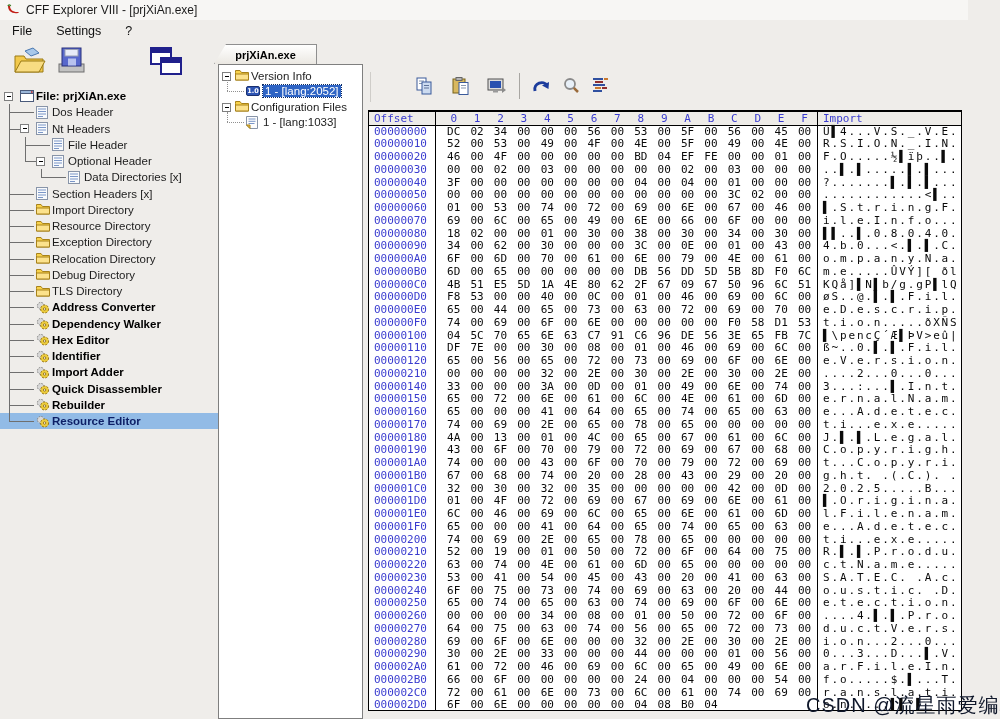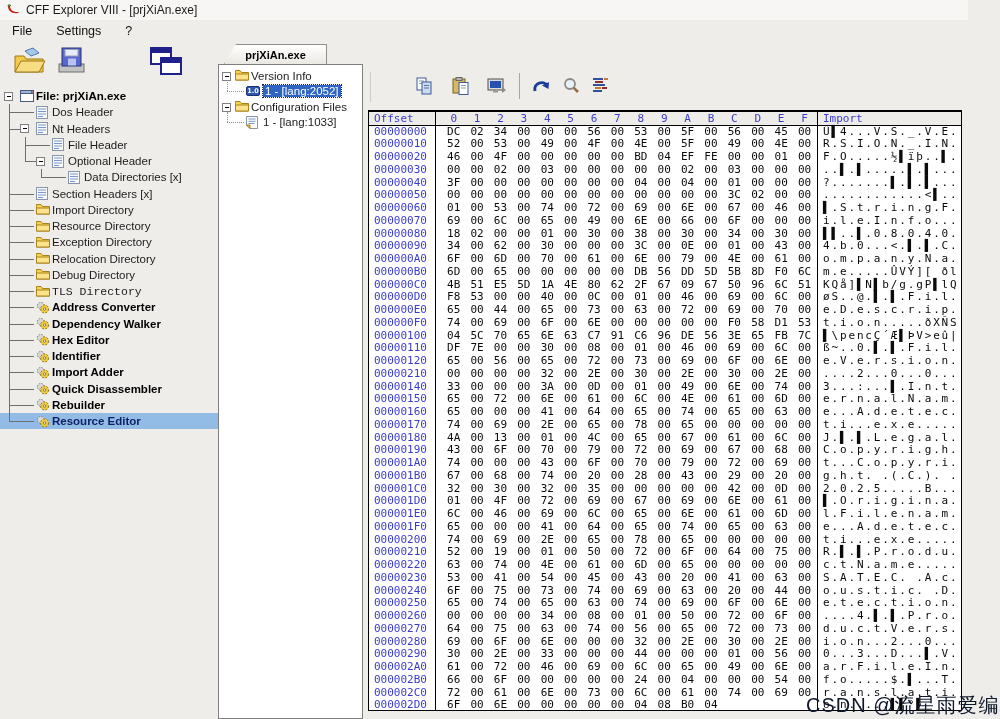--- a/index.html
+++ b/index.html
@@ -13,21 +13,21 @@
 
   
   .menubar{position:absolute;left:0;top:20px;width:1000px;height:22px;display:flex;align-items:center;gap:16px;padding-left:8px}
   .menubar .mitem{font-size:12.5px;color:#111;padding:2px 4px;cursor:default}
 
   
   .tbtn{position:absolute;cursor:default}
   .tbtn svg{display:block}
 
   
-  .tab{position:absolute;left:224px;top:44px;width:103px;height:20px;
+  .tab{position:absolute;left:214px;top:44px;width:103px;height:20px;
        background:linear-gradient(#ffffff,#ebe8e2);border:1px solid #8f8f8f;border-bottom:none;
        clip-path:polygon(12px 0,100% 0,100% 100%,0 100%);
        display:flex;align-items:center;justify-content:center;font-size:11px;font-weight:bold;color:#000}
 
   
   .panel-mid{position:absolute;left:218px;top:64px;width:145px;height:655px;background:#fff;border:1px solid #7f7f7f}
   #res-tree{position:absolute;left:219px;top:68px;width:143px;height:72px}
   .mrow{position:absolute;left:0;width:143px;height:15.5px}
   .mrow .ticon{top:1px}
   .mlabel{position:absolute;top:1.5px;font-size:11.5px;color:#1c1c1c;white-space:nowrap}
@@ -306,21 +306,21 @@
       <div class="ltrow" style="top: 178.75px;">
         <div class="stub" style="left: 9px; width: 25px;"></div>
         <span class="ticon" style="left: 36px;">
           <svg width="14" height="12" viewBox="0 0 14 12">
             <path d="M0.5 3.5 L0.5 1.5 L5 1.5 L6.5 3.5 L13.5 3.5 L13.5 11 L0.5 11 Z" fill="#f8d24a" stroke="#a8821a"></path>
             <path d="M0.5 5 L13.5 5 L13.5 11 L0.5 11 Z" fill="#fce28c" stroke="#a8821a"></path>
           </svg>
         </span>
         <span class="tlabel" style="left: 52px;">Debug Directory</span>
       </div>
-      <div class="ltrow" style="top: 195px; font-family: Liberation Mono, monospace;">
+      <div class="ltrow" style="top: 195px;">
         <div class="stub" style="left: 9px; width: 25px;"></div>
         <span class="ticon" style="left: 36px;">
           <svg width="14" height="12" viewBox="0 0 14 12">
             <path d="M0.5 3.5 L0.5 1.5 L5 1.5 L6.5 3.5 L13.5 3.5 L13.5 11 L0.5 11 Z" fill="#f8d24a" stroke="#a8821a"></path>
             <path d="M0.5 5 L13.5 5 L13.5 11 L0.5 11 Z" fill="#fce28c" stroke="#a8821a"></path>
           </svg>
         </span>
         <span class="tlabel" style="left: 52px;">TLS Directory</span>
       </div>
       <div class="ltrow" style="top: 211.25px;">

